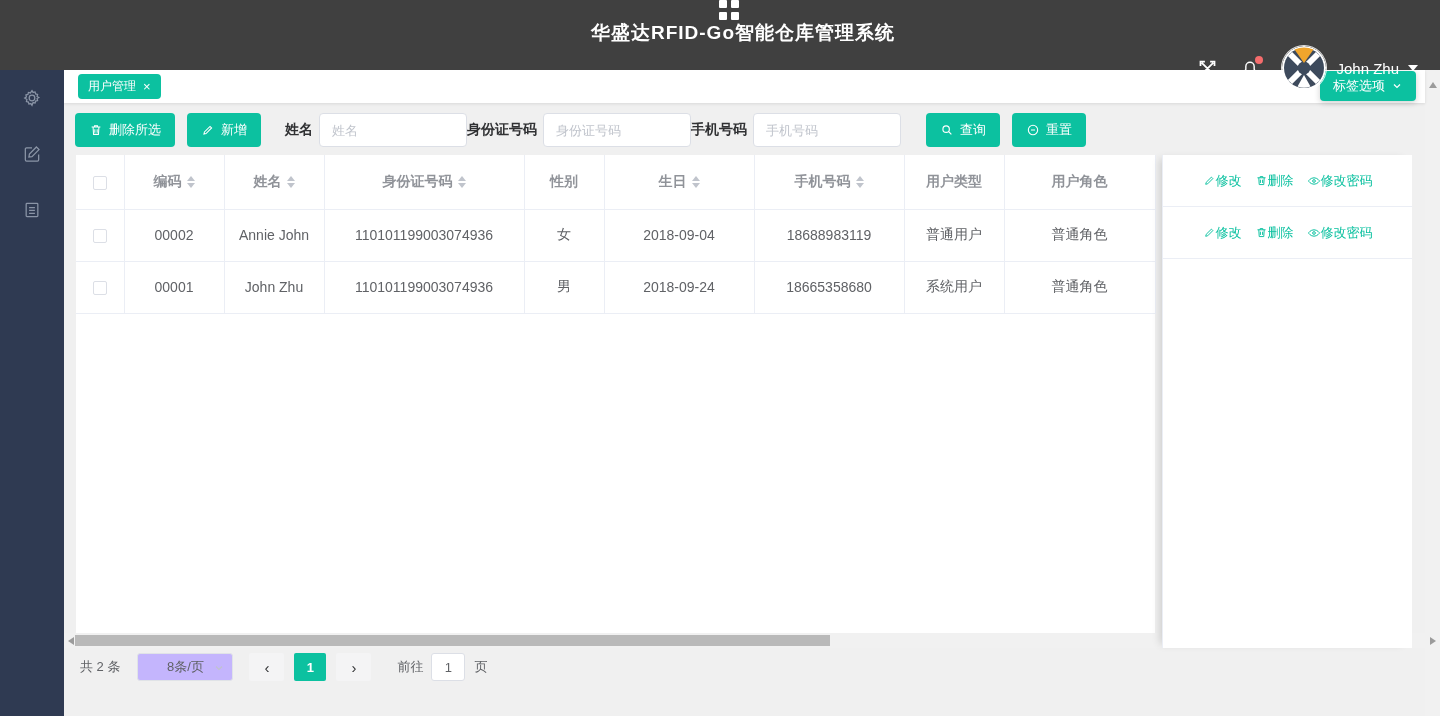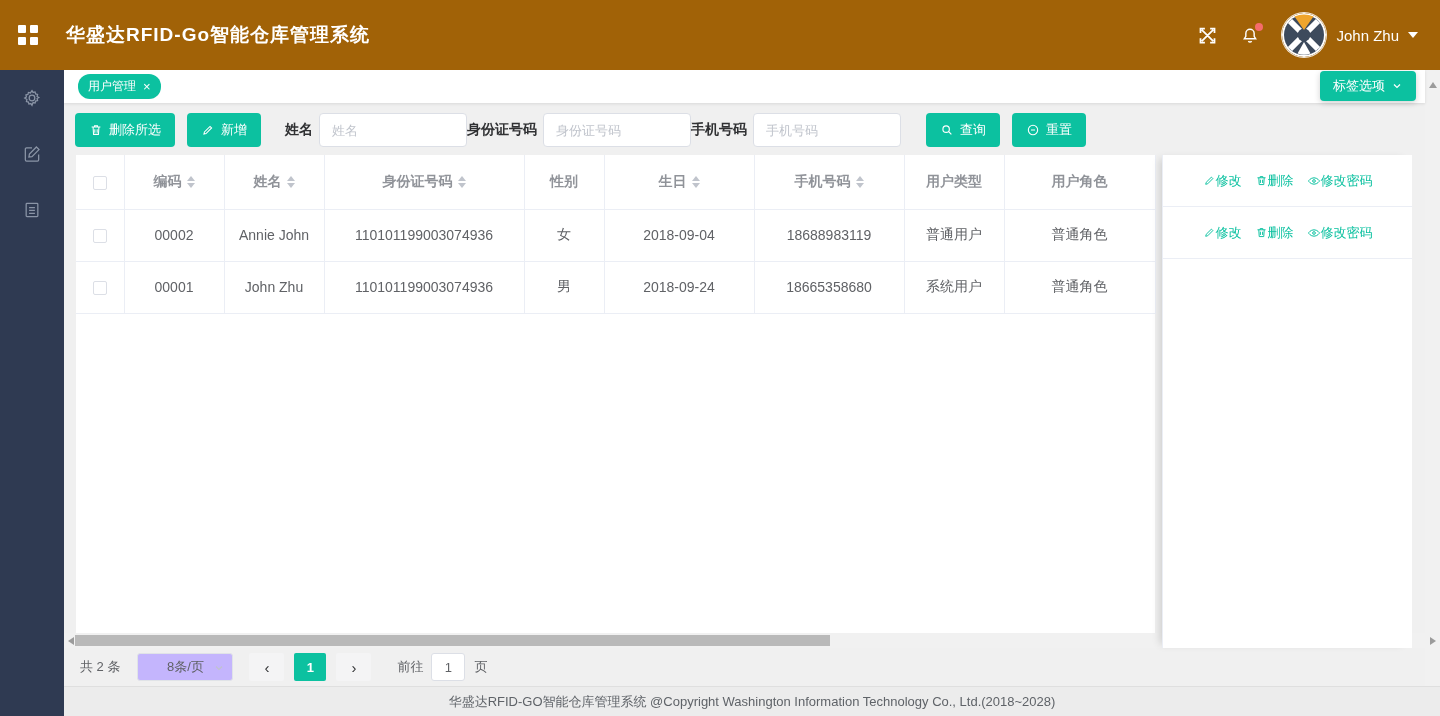--- a/index.html
+++ b/index.html
@@ -1,19 +1,19 @@
 <!DOCTYPE html>
 <html><head>
 <meta charset="utf-8">
 <style>
   * { margin:0; padding:0; box-sizing:border-box; }
   html,body { width:1440px; height:716px; font-family:"Liberation Sans","DejaVu Sans",sans-serif; background:#f0f0f0; overflow:hidden; }
 
   
-  .topbar { position:fixed; top:0; left:0; width:1440px; height:70px; background:#a16207; display:flex; align-items:center; padding-left:18px; z-index:10; }
+  .topbar { position:fixed; top:0; left:0; width:1440px; height:70px; background:#404040; display:flex; align-items:center; padding-left:18px; z-index:10;flex-direction:column; }
   .menu-grid { width:20px; height:20px; display:grid; grid-template-columns:8px 8px; grid-template-rows:8px 8px; gap:4px; cursor:pointer; }
   .menu-grid i { background:#fff; border-radius:1px; }
   .app-title { margin-left:28px; font-size:19px; font-weight:bold; color:#fff; letter-spacing:1px; }
   .topbar-right { margin-left:auto; display:flex; align-items:center; padding-right:22px; }
   .hicon { color:#fff; cursor:pointer; position:relative; display:flex; }
   .hicon + .hicon { margin-left:22px; }
   .dot { position:absolute; top:-2px; right:-3px; width:8px; height:8px; background:#f56c6c; border-radius:50%; }
   .avatar { width:44px; height:44px; border-radius:50%; overflow:hidden; margin:0 10px 0 22px; cursor:pointer; box-shadow:0 0 0 1px rgba(255,255,255,.85); }
   .user-name { color:#fff; font-size:15px; cursor:pointer; }
   .user-caret { width:0; height:0; border-left:5px solid transparent; border-right:5px solid transparent; border-top:6px solid #fff; margin-left:9px; cursor:pointer; }
@@ -23,21 +23,21 @@
   .side-item { height:56px; display:flex; align-items:center; justify-content:center; color:#8b95a7; cursor:pointer; }
 
   
   .vscrollbar { position:fixed; right:0; top:70px; bottom:0; width:15px; background:#f1f1f1; z-index:2; }
   .vs-up { position:absolute; top:12px; left:3.5px; width:0; height:0; border-left:4px solid transparent; border-right:4px solid transparent; border-bottom:6px solid #9b9b9b; cursor:pointer; }
 
   
   .main { position:fixed; left:64px; top:70px; right:15px; bottom:0; background:#f0f0f0; z-index:3; }
 
   .tabbar { position:absolute; top:0; left:0; right:0; height:33px; background:#fff; box-shadow:0 1px 3px rgba(0,0,0,.1); z-index:6; }
-  .tab { position:absolute; left:14px; top:4px; height:25px; display:inline-flex; align-items:center; gap:7px; padding:0 10px; background:#0cc1a0; color:#fff; font-size:12px; border-radius:12px; cursor:pointer; }
+  .tab { position:absolute; left:14px; top:4px; height:25px; display:inline-flex; align-items:center; gap:7px; padding:0 10px; background:#0cc1a0; color:#fff; font-size:12px; border-radius:4px; cursor:pointer; }
   .tab-close { font-size:13px; line-height:1; cursor:pointer; }
   .tag-options { position:absolute; top:1px; right:9px; height:30px; padding:0 13px; background:#0cc1a0; color:#fff; border:none; border-radius:4px; font-size:13px; display:inline-flex; align-items:center; gap:6px; cursor:pointer; box-shadow:0 2px 6px rgba(0,0,0,.18); font-family:inherit; }
 
   .toolbar { position:absolute; top:43px; left:11px; height:34px; display:flex; align-items:center; z-index:4; }
   .btn { height:34px; background:#0cc1a0; color:#fff; border:none; border-radius:4px; font-size:13px; display:inline-flex; align-items:center; gap:6px; padding:0 14px; cursor:pointer; font-family:inherit; }
   .btn-del { margin-right:12px; } .btn-add { margin-right:24px; }
   .flabel { font-size:14px; font-weight:700; color:#303133; margin-right:6px; white-space:nowrap; }
   .tinput { width:148px; height:34px; border:1px solid #dcdfe6; border-radius:4px; padding:0 12px; font-size:13px; color:#606266; background:#fff; font-family:inherit; outline:none; }
   .tinput::placeholder { color:#c0c4cc; }
   .btn-search { margin-left:25px; } .btn-reset { margin-left:12px; }
@@ -358,16 +358,13 @@
         </span>
     </div>
     <button class="pg-btn">‹</button>
     <button class="pg-cur">1</button>
     <button class="pg-btn pg-next">›</button>
     <span class="goto-label">前往</span>
     <input class="pg-input" value="1" style="">
     <span class="goto-unit">页</span>
   </div>
 
-  <footer class="page-footer">
-    <span>华盛达RFID-GO智能仓库管理系统 @Copyright Washington Information Technology Co., Ltd.(2018~2028)</span>
-  </footer>
 </main>
 
 </body></html>

